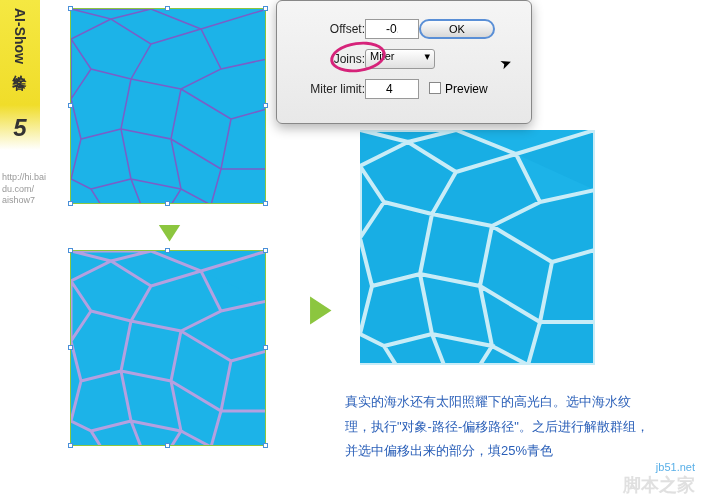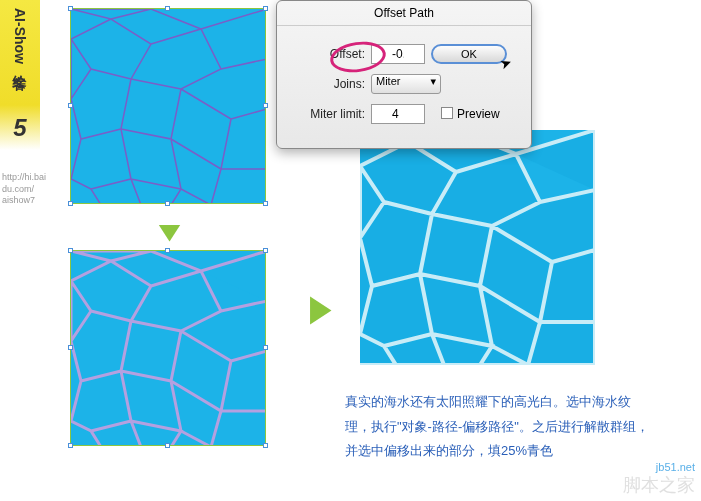--- a/index.html
+++ b/index.html
@@ -13,30 +13,30 @@
 .handle{position:absolute;width:5px;height:5px;background:#fff;border:1px solid #4a90d9}
 .pattern{width:100%;height:100%;background:#1cb3e8}
 .p1{left:70px;top:8px;width:196px;height:196px}
 .p2{left:70px;top:250px;width:196px;height:196px}
 .p3{left:360px;top:130px;width:235px;height:235px}
 .arrow-down{position:absolute;left:155px;top:216px;width:24px;height:24px;color:#8cc63f;font-size:28px;transform:scaleX(1.3)}
 .arrow-right{position:absolute;left:310px;top:290px;width:24px;height:24px;color:#8cc63f;font-size:28px;transform:scaleY(1.3)}
 .dialog{position:absolute;left:276px;top:0;width:256px;background:linear-gradient(#f5f5f5,#e8e8e8);border:1px solid #888;border-radius:6px;box-shadow:0 4px 12px rgba(0,0,0,0.3)}
 .dlg-title{text-align:center;padding:5px;font-size:12px;border-bottom:1px solid #ccc}
 .dlg-body{padding:18px 14px 14px;font-size:12px}
-.dlg-row{display:flex;align-items:center;margin-bottom:10px;gap:6px}
+.dlg-row{display:flex;align-items:center;margin-bottom:10px;}
 .dlg-label{width:74px;text-align:right;color:#222}
 .dlg-input{width:54px;height:20px;border:1px solid #999;background:#fff;padding:0 20px;font-size:12px}
 .dlg-select{width:70px;height:20px;border:1px solid #999;border-radius:3px;background:linear-gradient(#fff,#e0e0e0);padding:0 4px;font-size:11px;display:flex;justify-content:space-between}
 .dlg-btn{width:76px;height:20px;border:1px solid #666;border-radius:10px;background:linear-gradient(#fdfdfd,#d8d8d8);font-size:11px;display:flex;align-items:center;justify-content:center;cursor:pointer}
 .dlg-btn.ok{border:2px solid #5a8fd6}
 .circle{position:absolute;left:330px;top:42px;width:56px;height:30px;border:3px solid #d6237a;border-radius:50%;transform:rotate(-8deg)}
 .cursor{position:absolute;left:500px;top:55px;font-size:14px;transform:rotate(-20deg)}
 .desc{position:absolute;left:345px;top:390px;width:310px;font-size:13px;color:#2a5fb8;line-height:1.9}
-.watermark{position:absolute;right:6px;bottom:4px;font-size:18px;color:#e0e0e0;font-weight:normal}
+.watermark{position:absolute;right:6px;bottom:4px;font-size:18px;color:#e0e0e0;font-weight:bold}
 .wm2{position:absolute;right:6px;bottom:28px;font-size:11px;color:#5ab0e8}
 svg{width:100%;height:100%}
 .chk{width:12px;height:12px;border:1px solid #888;background:#fff;display:inline-block;margin-right:4px}
 </style>
 </head>
 <body>
 
 <div class="step-tag">
   <span class="step-text">AI-Show绘客</span>
   <span class="step-num">5</span>
@@ -87,21 +87,20 @@
 <div class="pattern-box p3" style="border:none">
   <svg class="pattern">
       <rect width="100%" height="100%" fill="#1cb3e8"></rect>
       <g stroke="#c8ecf7" stroke-width="4" fill="#18aee4">
         <path d="M0,36 L48,12 L96,42 L72,84 L24,72 Z M96,42 L156,24 L180,72 L132,96 L72,84 M180,72 L235,60 L235,120 L192,132 L132,96 M0,36 L0,108 L24,72 M24,72 L72,84 L60,144 L12,156 L0,108 M72,84 L132,96 L120,156 L60,144 M132,96 L192,132 L180,192 L120,156 M192,132 L235,120 L235,192 L180,192 M0,108 L12,156 L0,204 M12,156 L60,144 L72,204 L24,216 L0,204 M60,144 L120,156 L132,216 L72,204 M120,156 L180,192 L168,235 L132,216 M180,192 L235,192 L235,235 L168,235 M0,204 L24,216 L36,235 L0,235 M24,216 L72,204 L84,235 L36,235 M72,204 L132,216 L120,235 L84,235 M132,216 L168,235 L120,235 M156,24 L235,0 L235,60 M48,12 L96,0 L156,24 L96,42 M0,0 L48,12 L0,36 M48,12 L96,0 L0,0"></path>
       </g>
     </svg>
 </div>
 
 <div class="dialog">
-  <div class="dlg-title">Offset Path</div>
   <div class="dlg-body">
     <div class="dlg-row">
       <span class="dlg-label">Offset:</span>
       <input class="dlg-input" value="-0.03 in" style="">
       <div class="dlg-btn ok">OK</div>
     </div>
     <div class="dlg-row">
       <span class="dlg-label">Joins:</span>
       <div class="dlg-select">
           <span>Miter</span>

